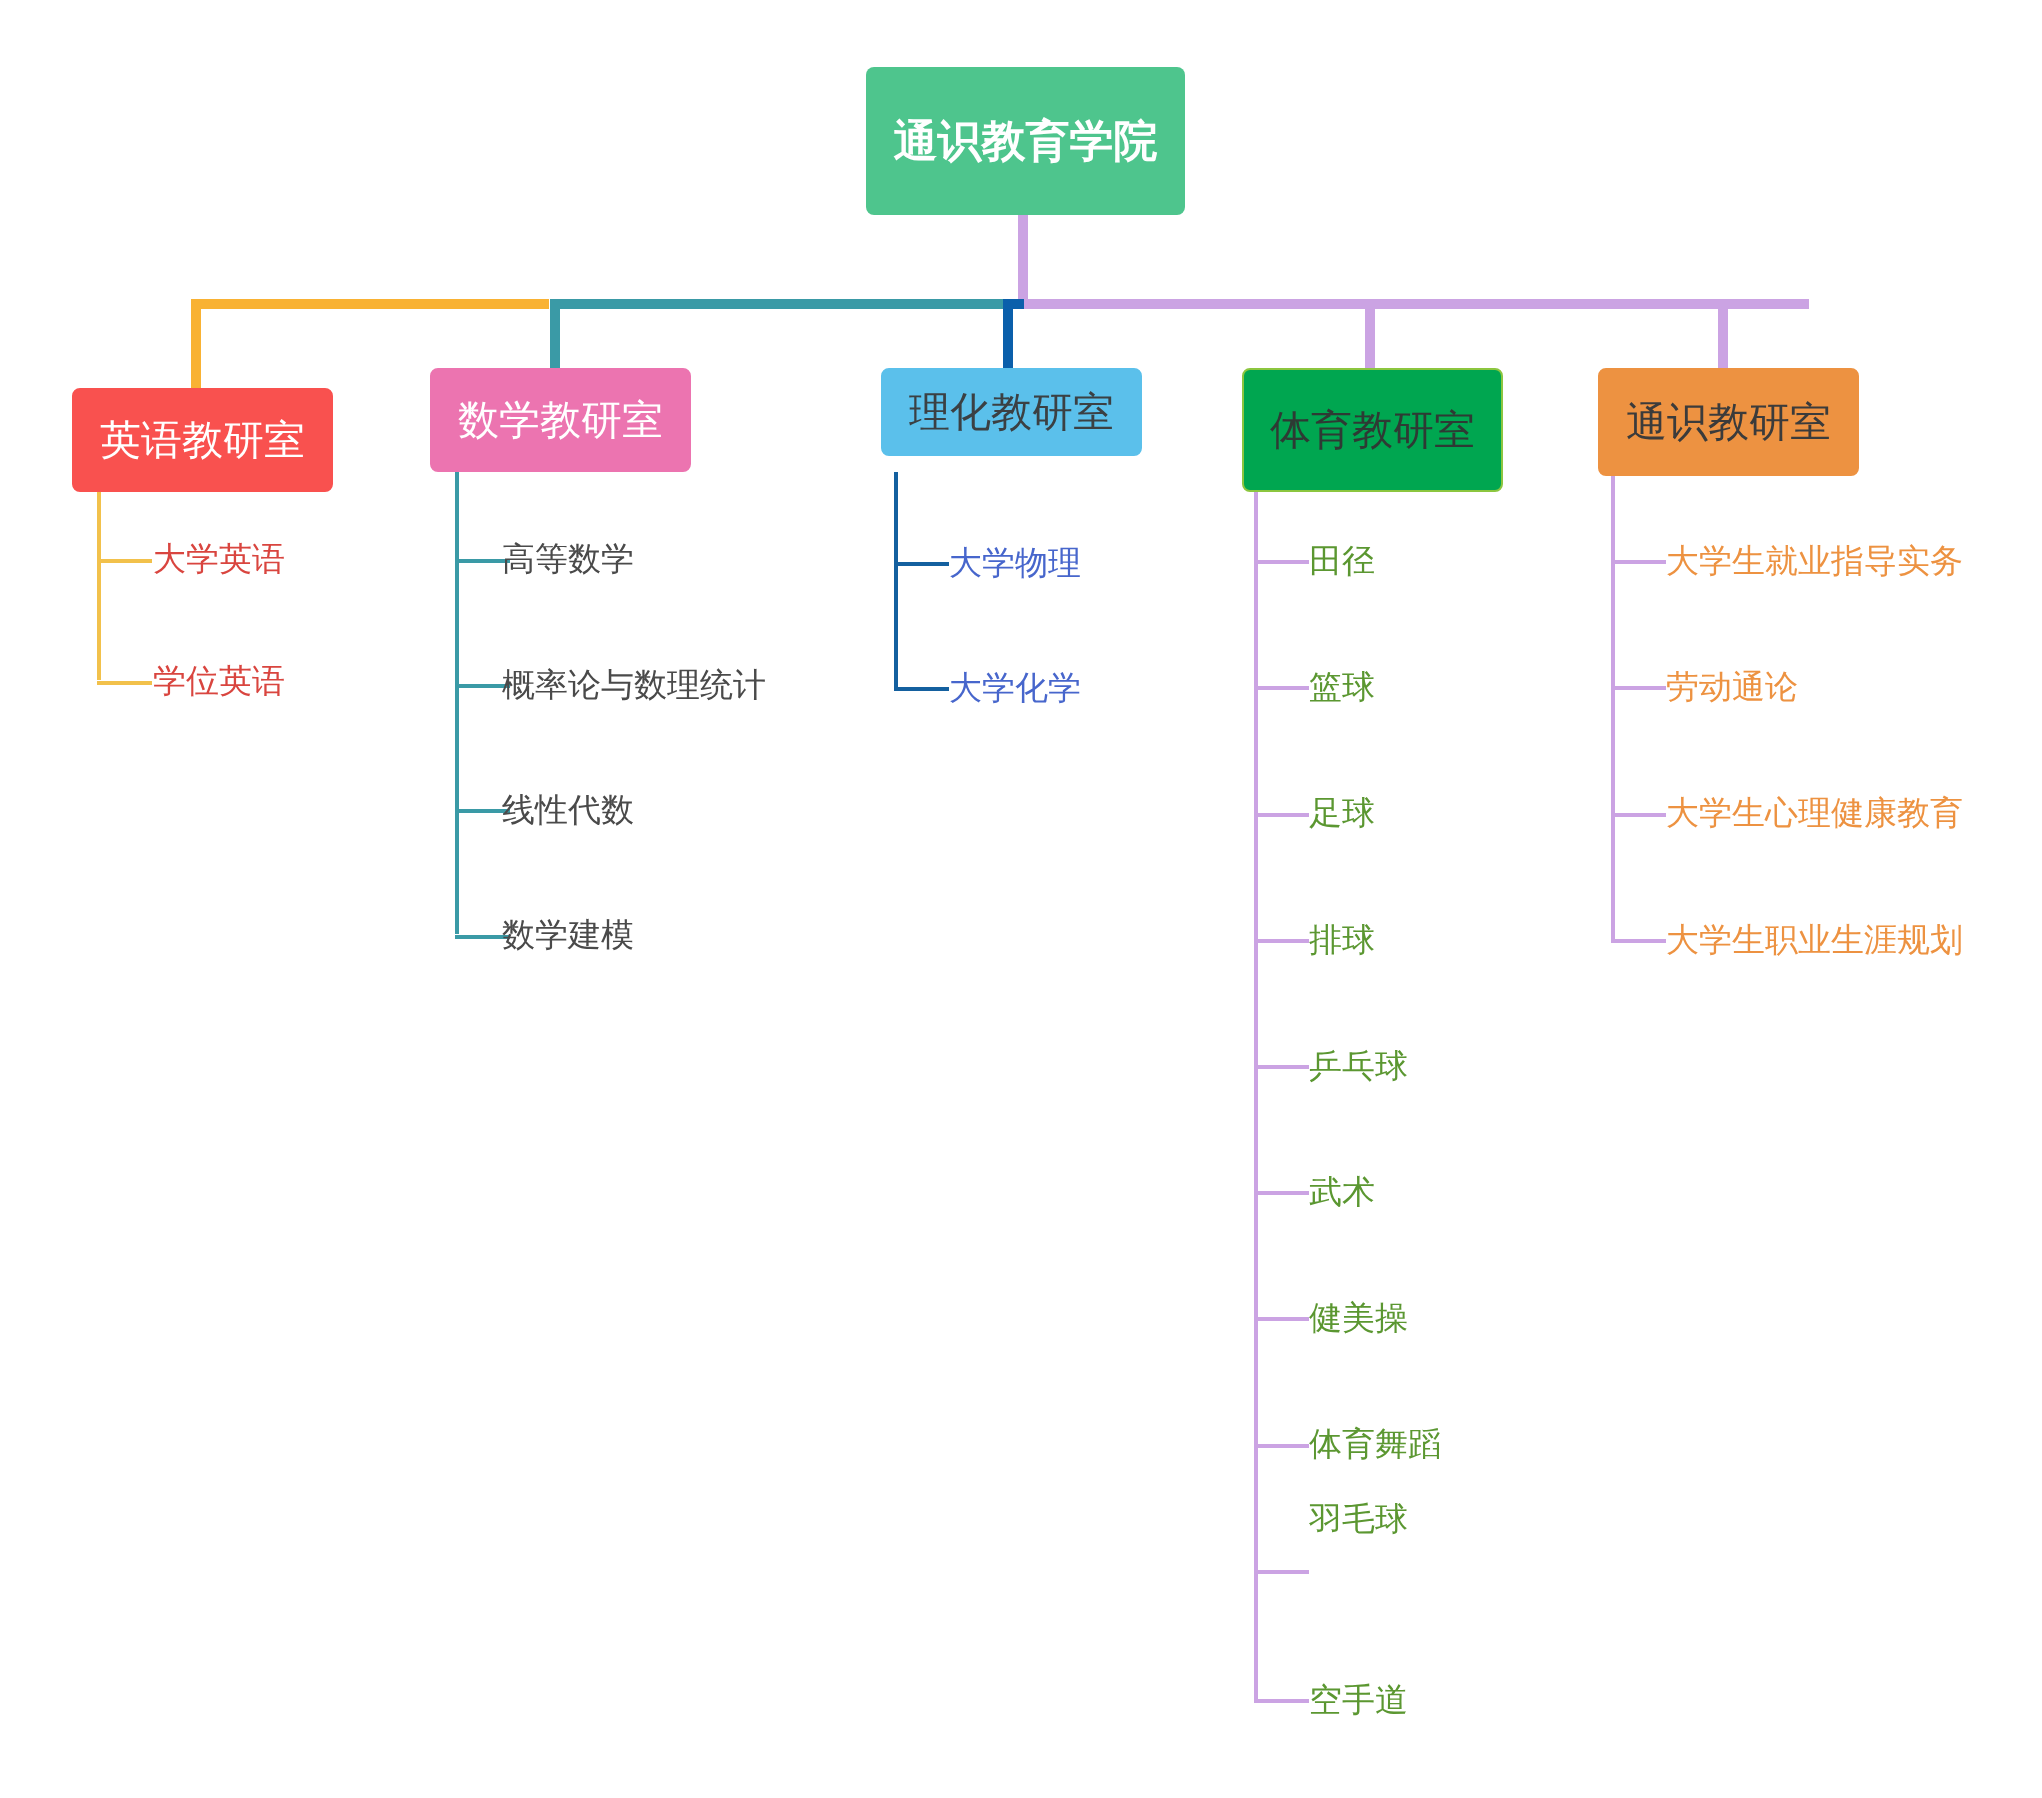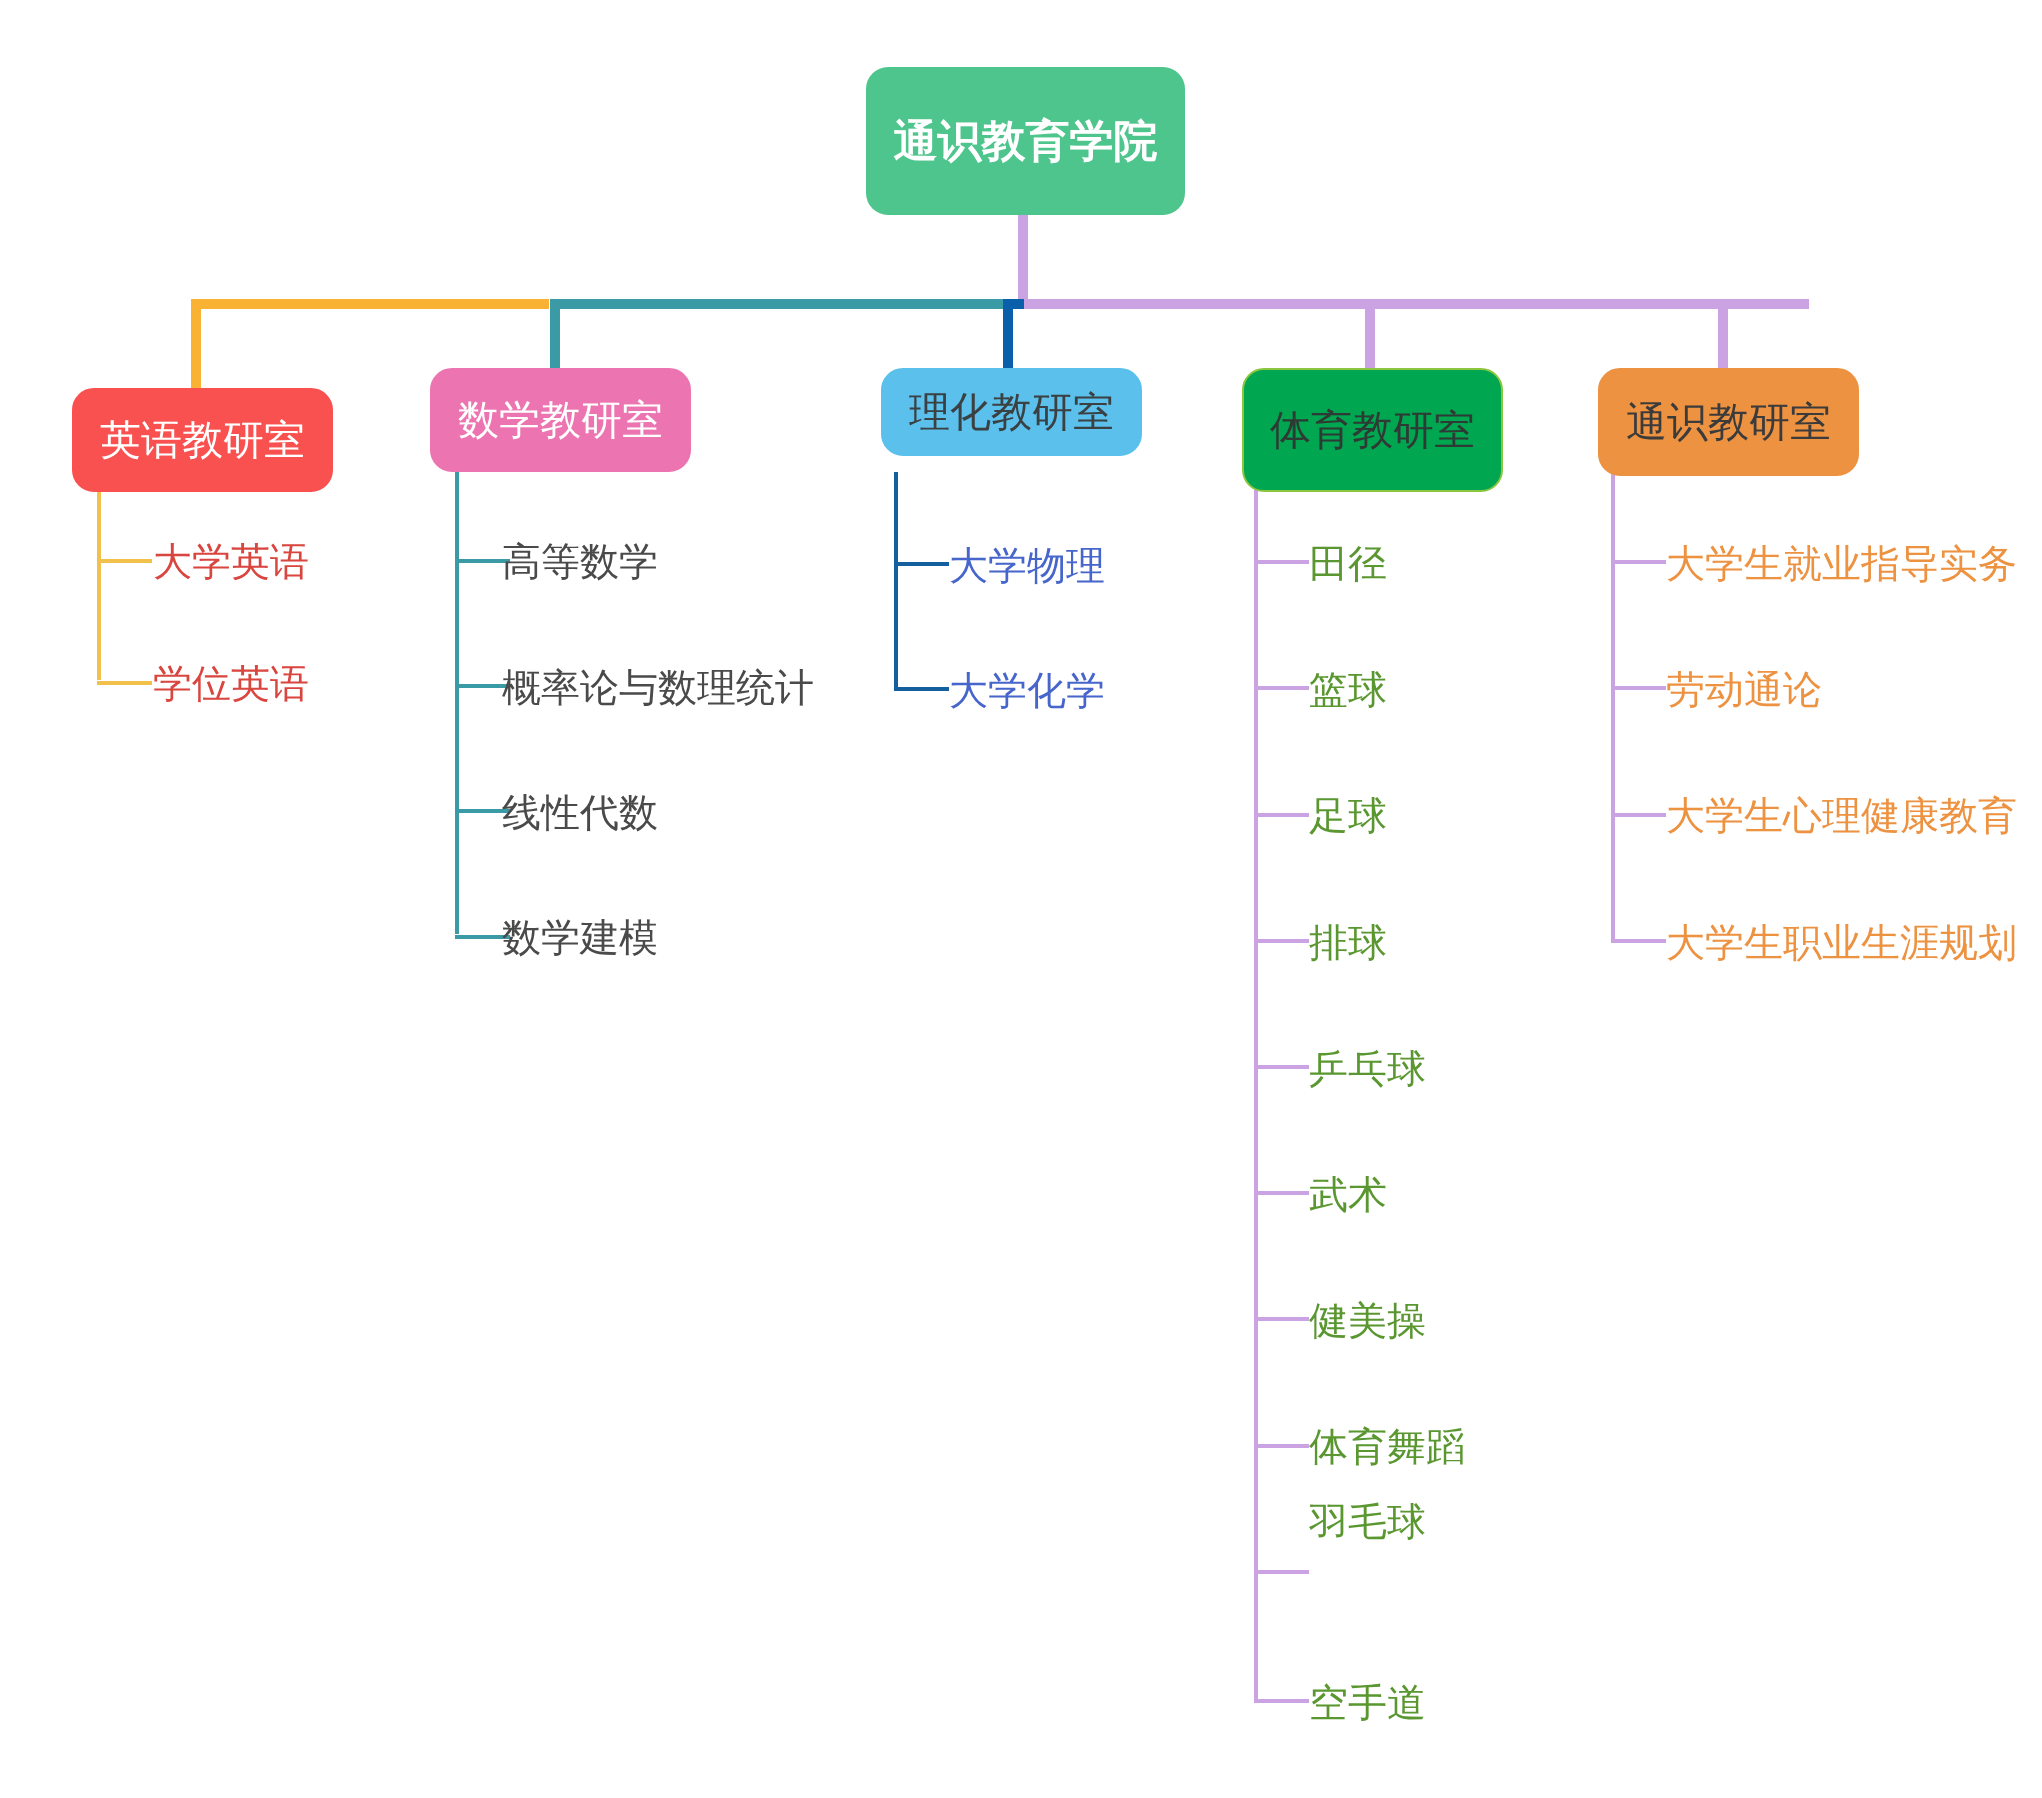--- a/index.html
+++ b/index.html
@@ -36,42 +36,42 @@
   .spine {
     position: absolute;
     width: 4.1px;
     z-index: 1;
   }
 
   
   .node {
     position: absolute;
     box-sizing: border-box;
-    border-radius: 22px;
+    border-radius: 8px;
     display: flex;
     align-items: center;
     justify-content: center;
     z-index: 3;
   }
   .node-label {
     white-space: nowrap;
     line-height: 1;
   }
   .root-node {
     font-size: 44px;
     font-weight: bold;
   }
   .dept-node {
     font-size: 41px;
   }
 
   
   .leaf {
     position: absolute;
-    font-size: 39px;
+    font-size: 33px;
     white-space: nowrap;
     line-height: 1;
     z-index: 2;
   }
 </style>
 </head>
 <body>
 
 <div id="canvas">
 

